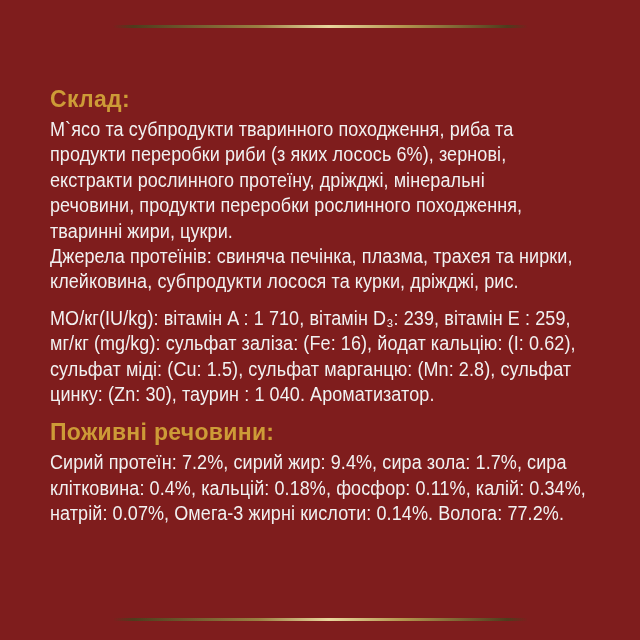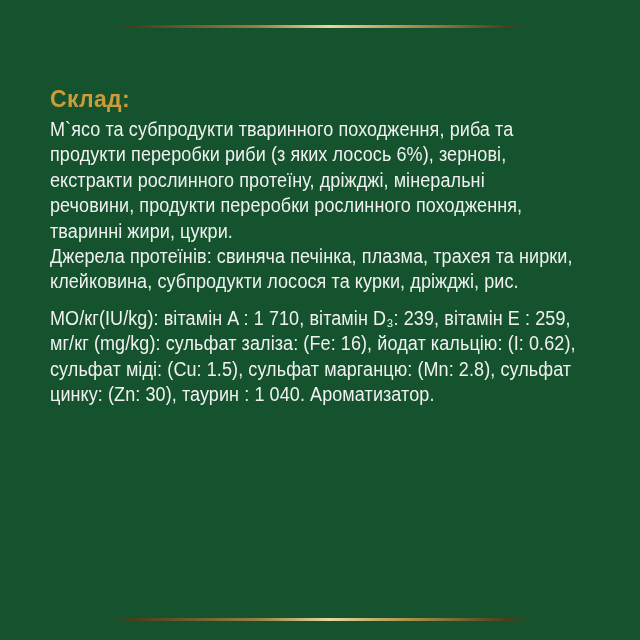--- a/index.html
+++ b/index.html
@@ -8,21 +8,21 @@
     width: 640px;
     height: 640px;
     background: #000000;
     font-family: "Liberation Sans", "DejaVu Sans", sans-serif;
     overflow: hidden;
   }
   .canvas {
     position: relative;
     width: 640px;
     height: 640px;
-    background: #14532d;
+    background: #7f1d1d;
   }
   .rule {
     position: absolute;
     left: 113px;
     width: 415px;
     height: 3px;
     border-radius: 2px;
     background: linear-gradient(90deg,
       rgba(40,30,12,0) 0%,
       #4d3c1c 5%,
@@ -80,18 +80,24 @@
 клейковина, субпродукти лосося та курки, дріжджі, рис.</p>
     </section>
 
     <section class="section">
       <p class="section-body">МО/кг(IU/kg): вітамін A : 1 710, вітамін D₃: 239, вітамін E : 259,
 мг/кг (mg/kg): сульфат заліза: (Fe: 16), йодат кальцію: (I: 0.62),
 сульфат міді: (Cu: 1.5), сульфат марганцю: (Mn: 2.8), сульфат
 цинку: (Zn: 30), таурин : 1 040. Ароматизатор.</p>
     </section>
 
+    <section class="section">
+      <h2 class="section-heading">Поживні речовини:</h2>
+      <p class="section-body">Сирий протеїн: 7.2%, сирий жир: 9.4%, сира зола: 1.7%, сира
+клітковина: 0.4%, кальцій: 0.18%, фосфор: 0.11%, калій: 0.34%,
+натрій: 0.07%, Омега-3 жирні кислоти: 0.14%. Волога: 77.2%.</p>
+    </section>
 
   </main>
 
   <div class="rule rule-bottom"></div>
 
 </div>
 
 </body></html>

